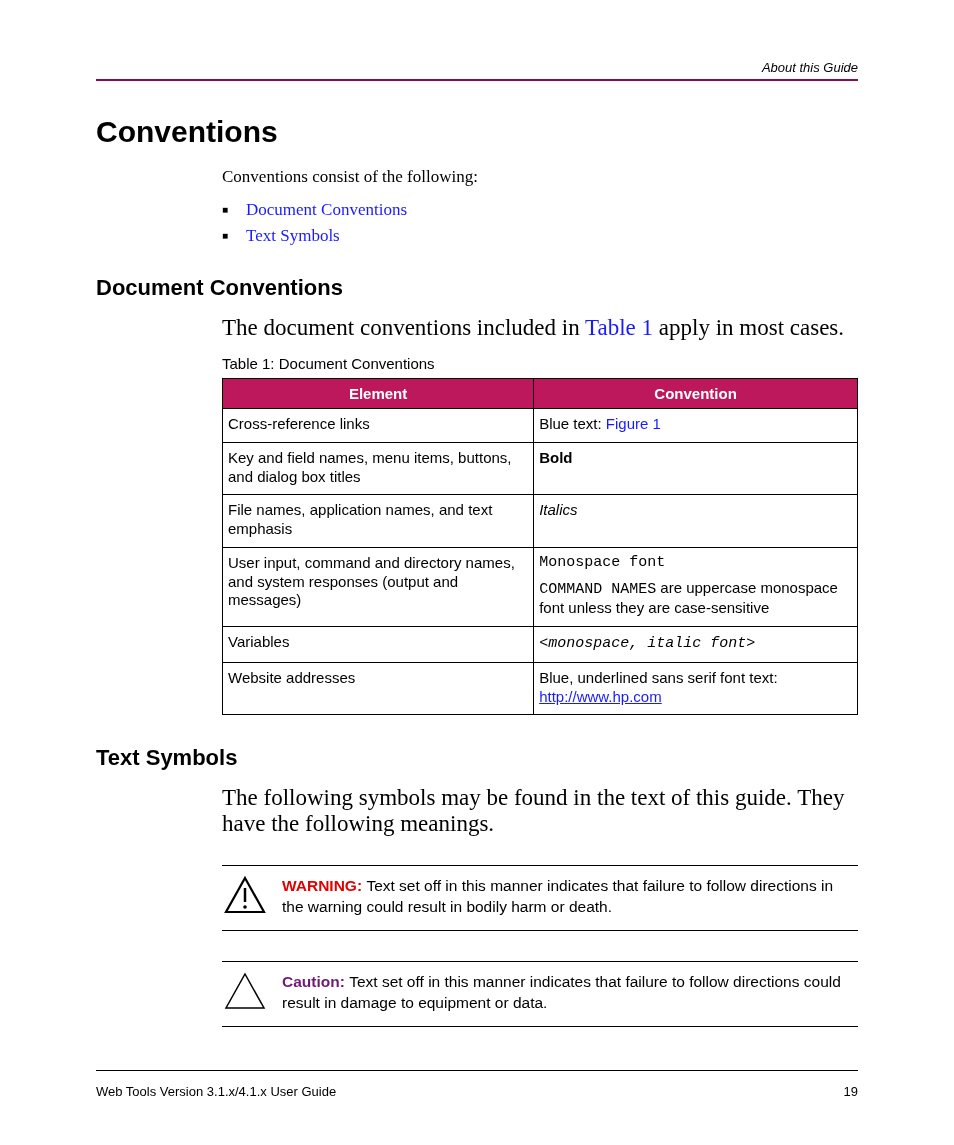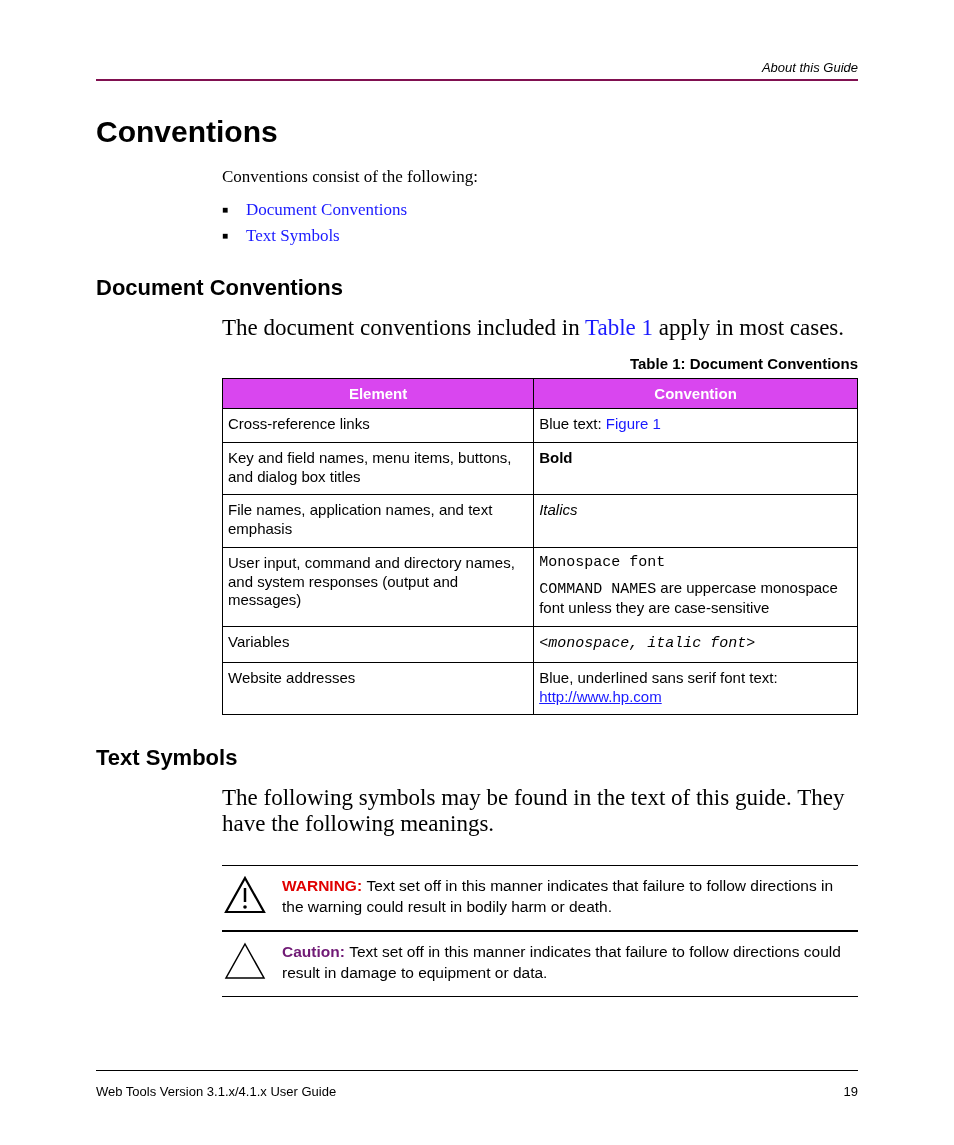--- a/index.html
+++ b/index.html
@@ -65,33 +65,32 @@
     font-weight: bold;
     font-size: 22px;
     margin: 0 0 14px 0;
   }
   .sub-intro {
     font-size: 23px;
     margin: 0 0 14px 0;
   }
   .table-caption {
     font-family: Arial, Helvetica, sans-serif;
-    font-weight: bold;
+    font-weight: normal;
     font-size: 15px;
     margin: 3px 0 6px 0;
-    text-align: right;
   }
   table.conv {
     border-collapse: collapse;
     width: 636px;
     font-family: Arial, Helvetica, sans-serif;
     font-size: 15px;
   }
   table.conv th {
-    background: #d946ef;
+    background: #be185d;
     color: #fff;
     font-weight: bold;
     text-align: center;
     padding: 6px;
     border: 1px solid #000;
   }
   table.conv td {
     border: 1px solid #000;
     padding: 6px 10px 8px 5px;
     vertical-align: top;
@@ -106,20 +105,21 @@
   .blue-und { color: #1a1aff; text-decoration: underline; }
   .section-gap { height: 30px; }
   .notice-block {
     margin-left: 126px;
     border-top: 1px solid #000;
     border-bottom: 1px solid #000;
     padding: 10px 0 12px 0;
     display: flex;
     align-items: flex-start;
     gap: 14px;
+    margin-bottom: 30px;
   }
   .notice-block .icon-cell {
     flex: 0 0 46px;
     display: flex;
     align-items: center;
     justify-content: center;
   }
   .notice-block .text-cell {
     flex: 1;
     font-family: Arial, Helvetica, sans-serif;

